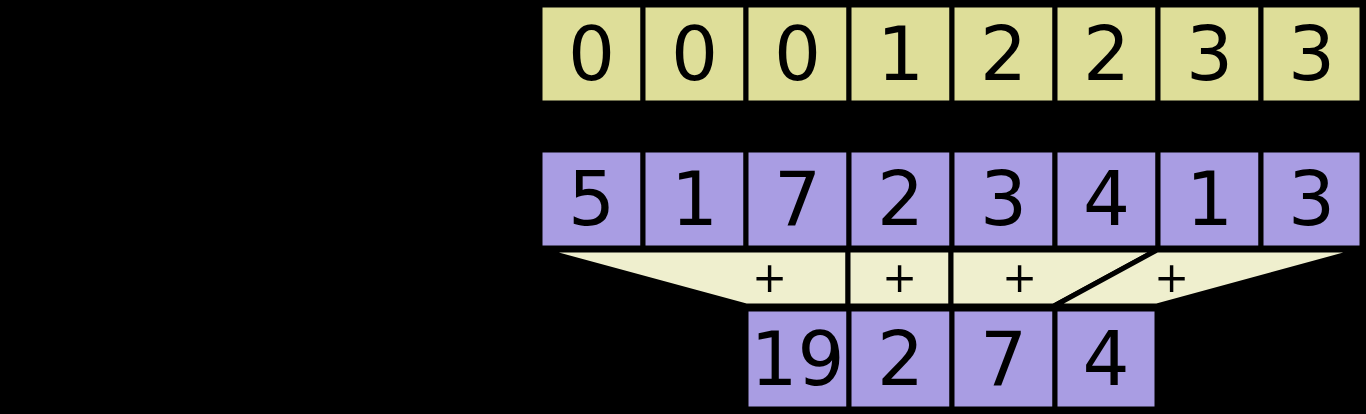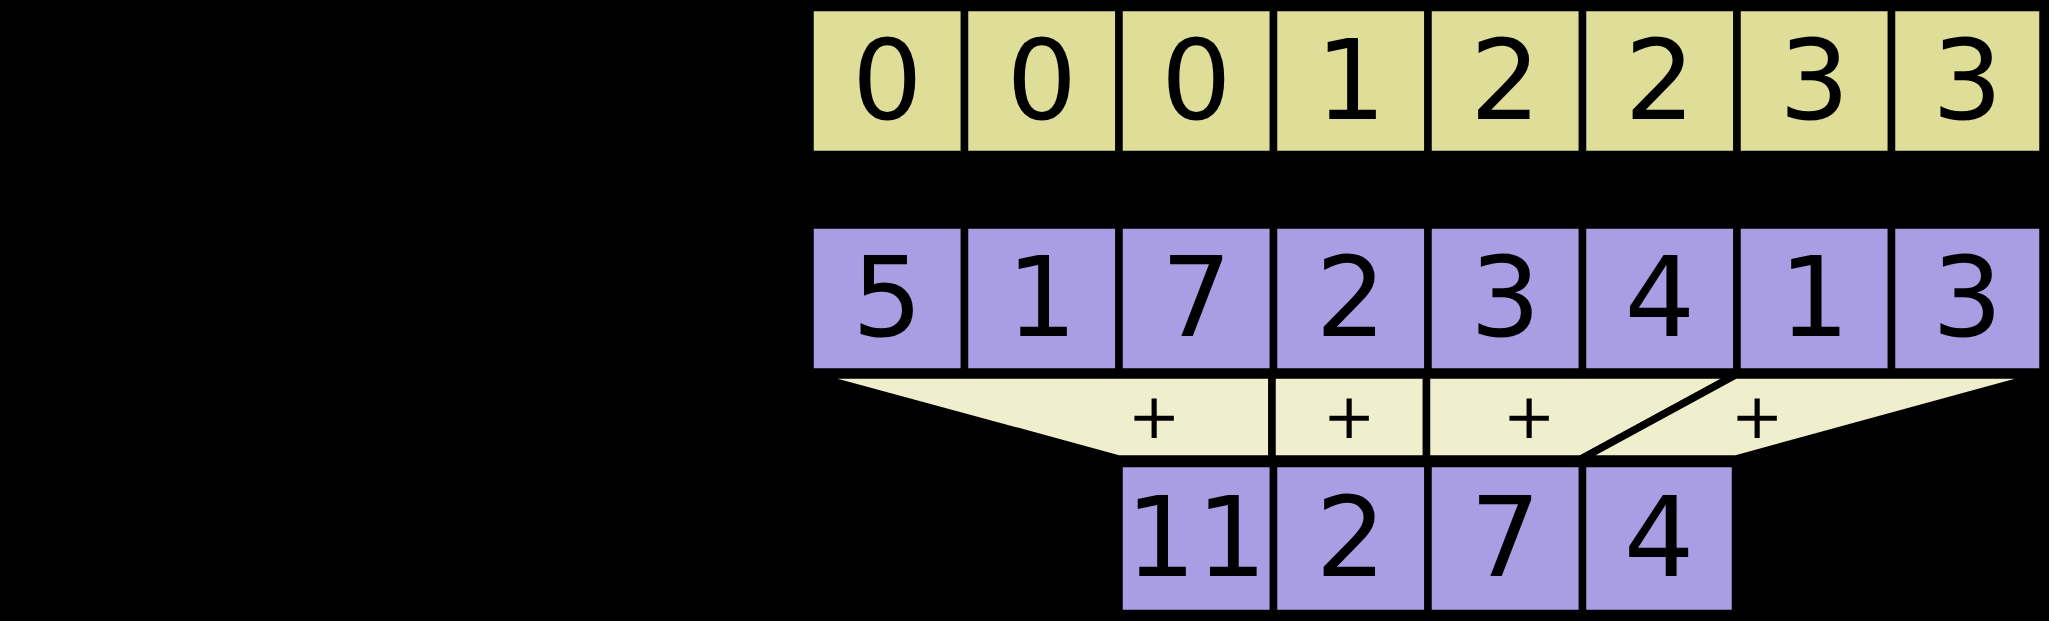--- a/index.html
+++ b/index.html
@@ -115,18 +115,18 @@
   <div class="cell-text" style="left:952px;  top:150px; width:103px; height:98px;">3</div>
   <div class="cell-text" style="left:1055px; top:150px; width:103px; height:98px;">4</div>
   <div class="cell-text" style="left:1158px; top:150px; width:103px; height:98px;">1</div>
   <div class="cell-text" style="left:1261px; top:150px; width:101px; height:98px;">3</div>
 
   <div class="plus-text" style="left:718px;  top:250px; width:103px; height:56px;">+</div>
   <div class="plus-text" style="left:848px;  top:250px; width:103px; height:56px;">+</div>
   <div class="plus-text" style="left:968px;  top:250px; width:103px; height:56px;">+</div>
   <div class="plus-text" style="left:1120px; top:250px; width:103px; height:56px;">+</div>
 
-  <div class="cell-text" style="left:746px;  top:309px; width:103px; height:100px;">11</div>
+  <div class="cell-text" style="left:746px;  top:309px; width:103px; height:100px;">19</div>
   <div class="cell-text" style="left:849px;  top:309px; width:103px; height:100px;">2</div>
   <div class="cell-text" style="left:952px;  top:309px; width:103px; height:100px;">7</div>
   <div class="cell-text" style="left:1055px; top:309px; width:102px; height:100px;">4</div>
 
 </div>
 
 </body></html>

